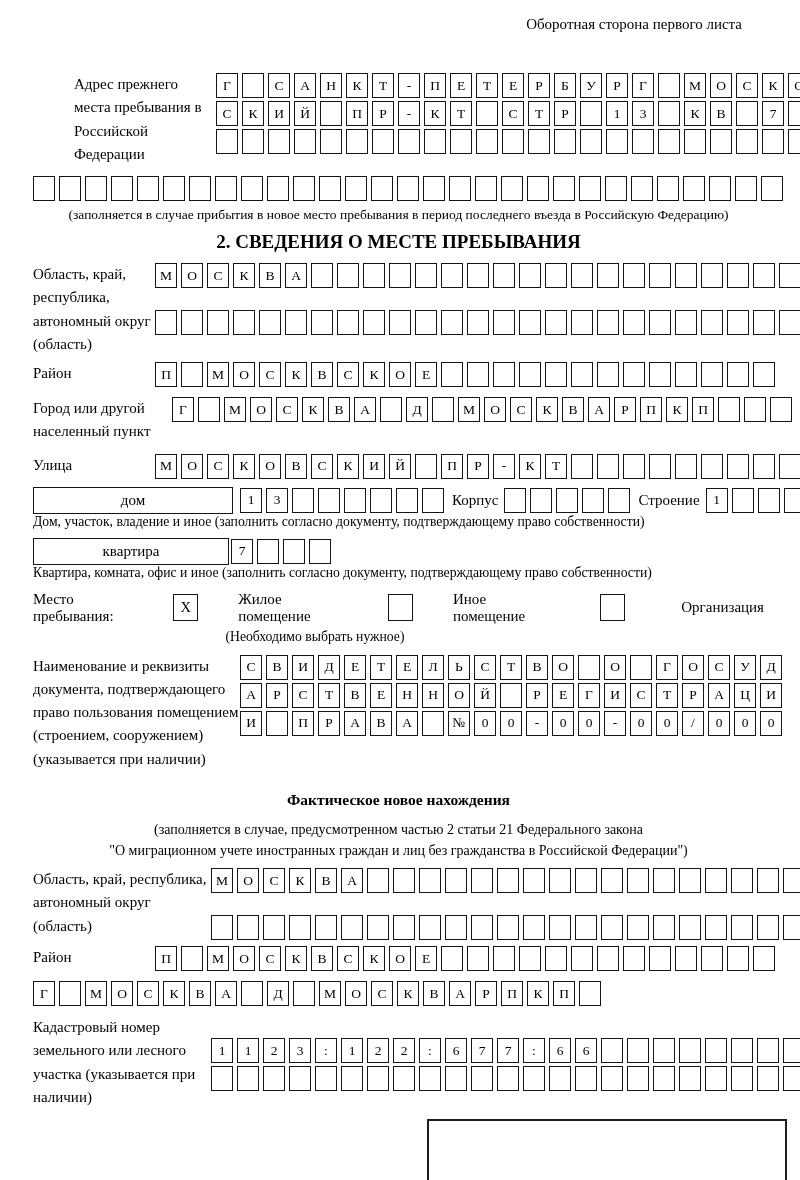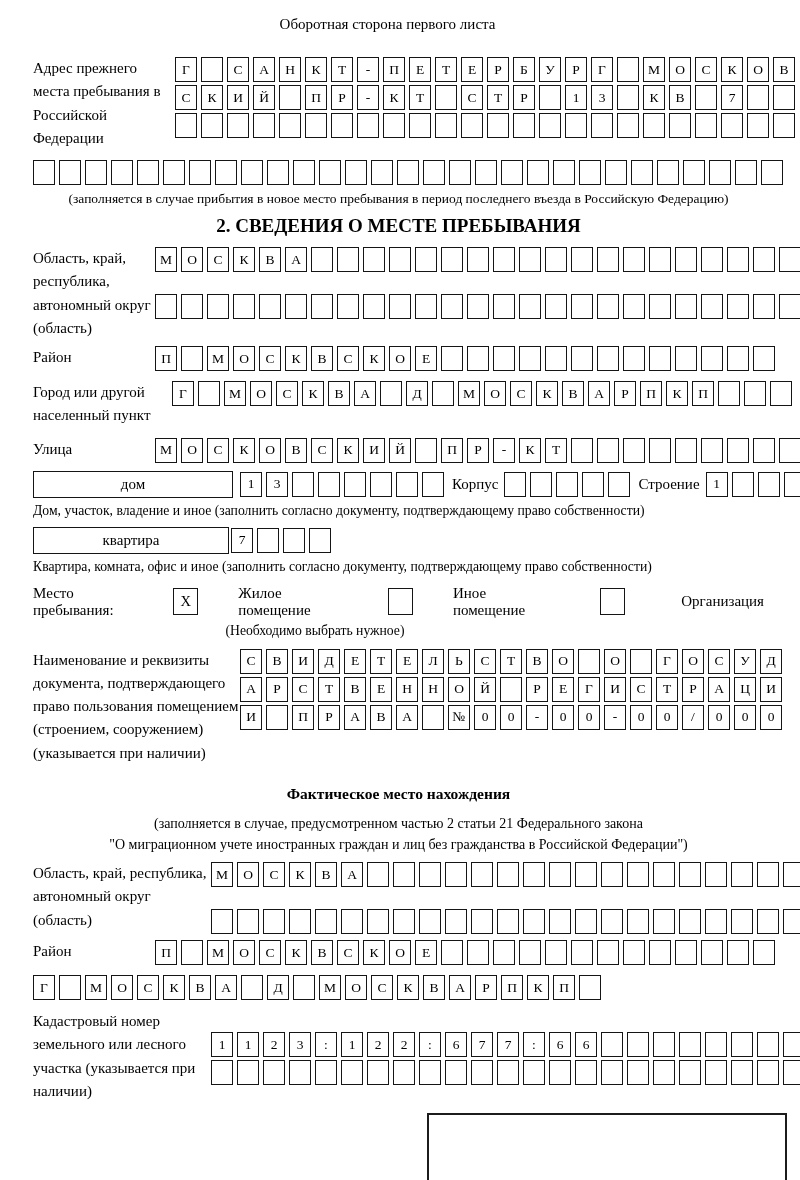--- a/index.html
+++ b/index.html
@@ -1,23 +1,23 @@
 <!DOCTYPE html>
 <html><head>
 <meta charset="utf-8">
 <style>
   html,body{margin:0;padding:0;background:#ffffff;}
   body{width:800px;height:1180px;font-family:"Liberation Serif", serif;color:#000;}
   .page{box-sizing:border-box;width:800px;height:1180px;padding:16px 36px 0 33px;position:relative;}
 
-  .header-note{font-size:15px;text-align:center;padding-right:22px;margin-bottom:24px;}
+  .header-note{font-size:15px;text-align:right;padding-right:22px;margin-bottom:40px;}
 
   .row{display:flex;align-items:flex-start;}
   .label{font-size:15px;line-height:1.55;flex:none;}
-  .w140{width:142px;}
+  .w140{width:142px;margin-left:41px;}
   .w120{width:122px;}
   .w175{width:178px;}
   .w190{width:192px;}
   .indent18{padding-left:17px;}
 
   .gridcol{display:flex;flex-direction:column;}
   .grid{display:flex;flex-wrap:nowrap;}
   .grid + .grid{margin-top:3px;}
   .grid.sp22{margin-top:22px;}
   .cell{box-sizing:border-box;flex:none;display:inline-flex;align-items:center;justify-content:center;
@@ -29,21 +29,21 @@
 
   .footnote{font-size:13.5px;text-align:center;margin-top:6px;}
   .sec-title{font-size:19px;font-weight:bold;text-align:center;margin:8px 0 10px 0;}
 
   .house-row{display:flex;align-items:center;margin-top:8px;}
   .longbox{box-sizing:border-box;border:1.7px solid #151515;height:27px;display:flex;
            align-items:center;justify-content:center;font-size:15px;flex:none;}
   .lb168{width:200px;margin-right:7px;}
   .lb196{width:196px;margin-right:2px;}
   .inline-label{font-size:15px;margin:0 6px 0 4px;flex:none;}
-  .caption{font-size:13.7px;margin-top:5px;}
+  .caption{font-size:13.7px;}
 
   .check-row{display:flex;align-items:center;margin-top:10px;font-size:15px;gap:28px;}
   .checkbox{box-sizing:border-box;flex:none;width:25px;height:27px;border:1.7px solid #151515;
             display:inline-flex;align-items:center;justify-content:center;font-size:14.5px;}
   .hint{font-size:13.7px;margin-top:4px;margin-left:152px;width:260px;text-align:center;}
 
   .actual-title{font-size:15.5px;font-weight:bold;text-align:center;margin:20px 0 10px 0;}
   .actual-note{font-size:14px;text-align:center;line-height:1.55;}
 
   .stamp-wrap{margin-left:356px;width:412px;margin-top:10px;}
@@ -445,21 +445,21 @@
           <span class="cell">0</span>
           <span class="cell">0</span>
           <span class="cell">/</span>
           <span class="cell">0</span>
           <span class="cell">0</span>
           <span class="cell">0</span>
         </div>
     </div>
   </div>
 
-  <div class="actual-title">Фактическое место нахождения</div>
+  <div class="actual-title">Фактическое новое нахождения</div>
   <div class="actual-note">(заполняется в случае, предусмотренном частью 2 статьи 21 Федерального закона</div>
   <div class="actual-note">"О миграционном учете иностранных граждан и лиц без гражданства в Российской Федерации")</div>
 
   <div class="row mt6">
     <div class="label w175">Область, край, республика, автономный округ (область)</div>
     <div class="gridcol">
       <div class="grid">
           <span class="cell">М</span>
           <span class="cell">О</span>
           <span class="cell">С</span>

